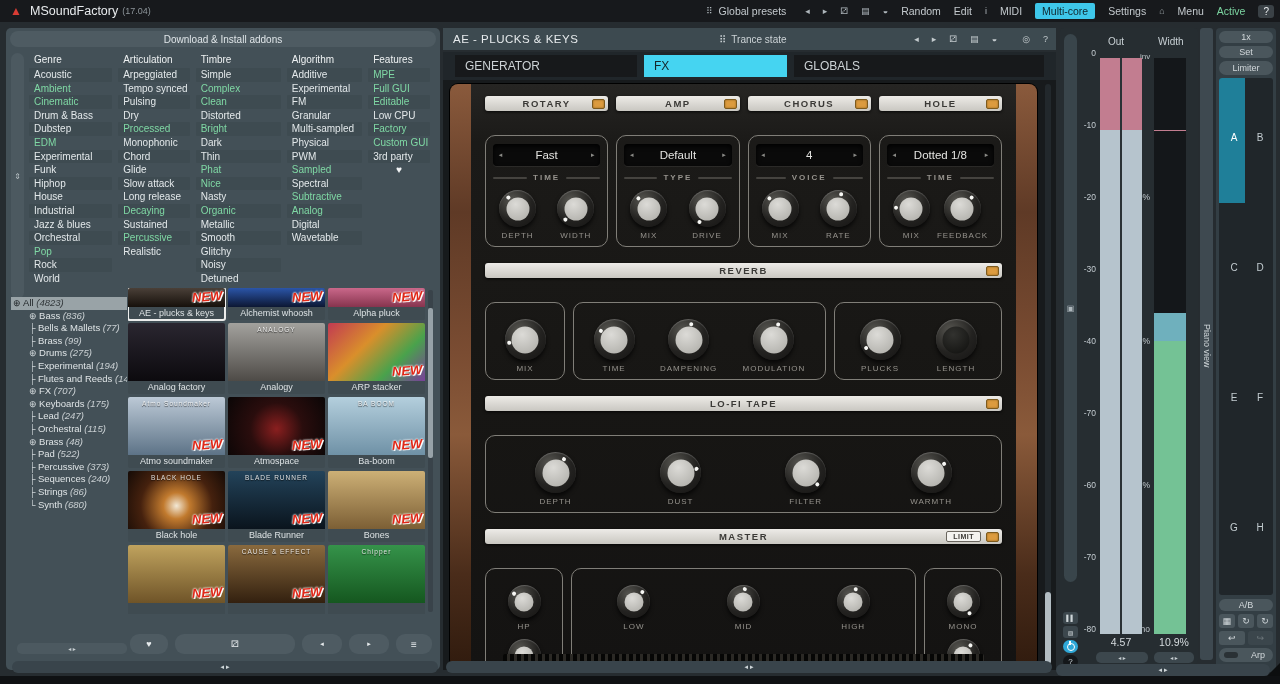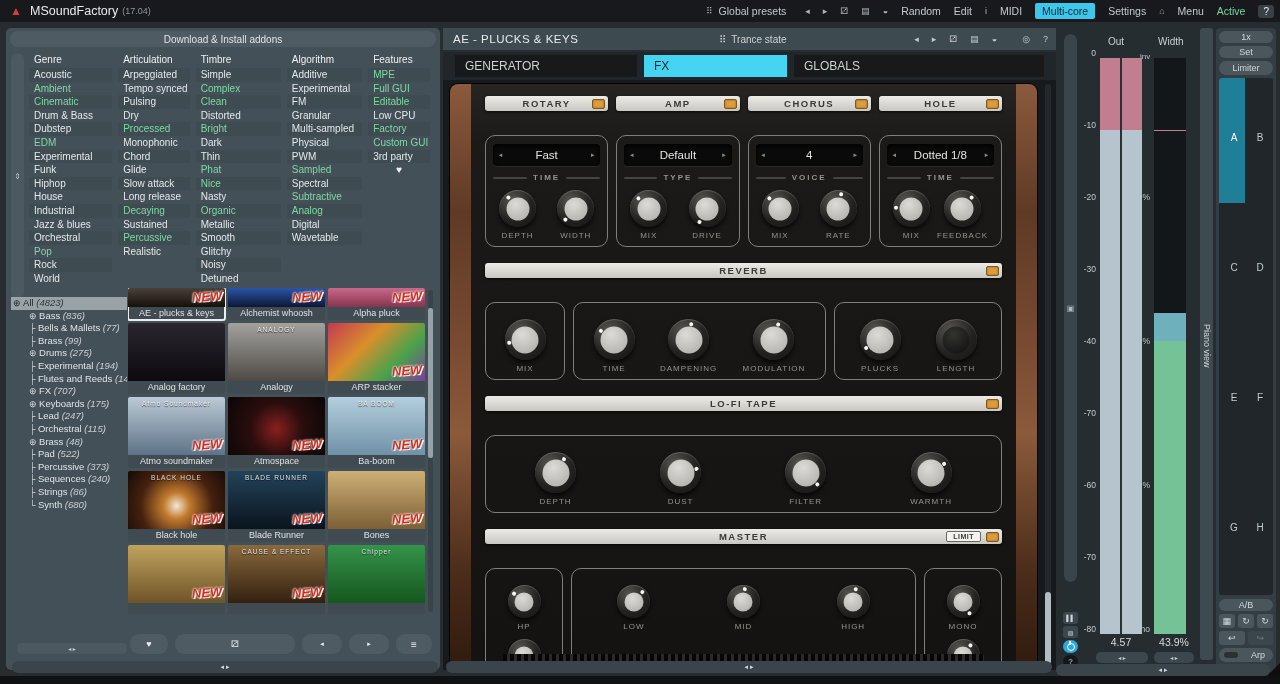--- a/index.html
+++ b/index.html
@@ -791,21 +791,21 @@
   <div class="outbar b2">
       <div class="red"></div>
     </div>
   <div class="barsep"></div>
   <div class="widthbar">
     <div class="pinkline"></div>
     <div class="wteal"></div>
     <div class="wgreen"></div>
   </div>
   <div class="m-val out">4.57</div>
-  <div class="m-val width">43.9%</div>
+  <div class="m-val width">10.9%</div>
   <div class="mbtn" style="top:584px">
       <span>▌▌</span>
     </div>
   <div class="mbtn" style="top:598px">
       <span>▨</span>
     </div>
   <div class="mbtn power" style="top:612px">
       <span class="powerglyph"></span>
     </div>
   <div class="mbtn helpb" style="top:627px">

